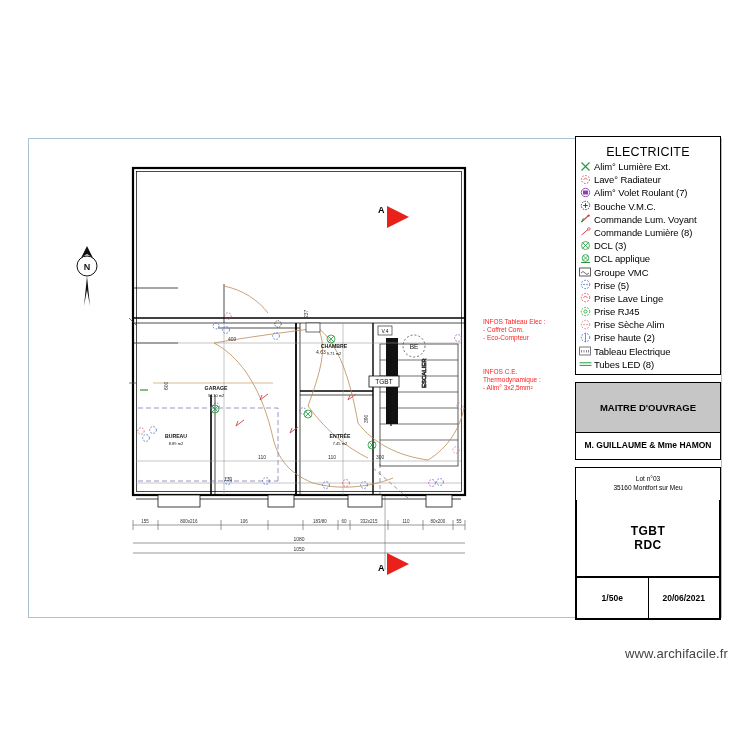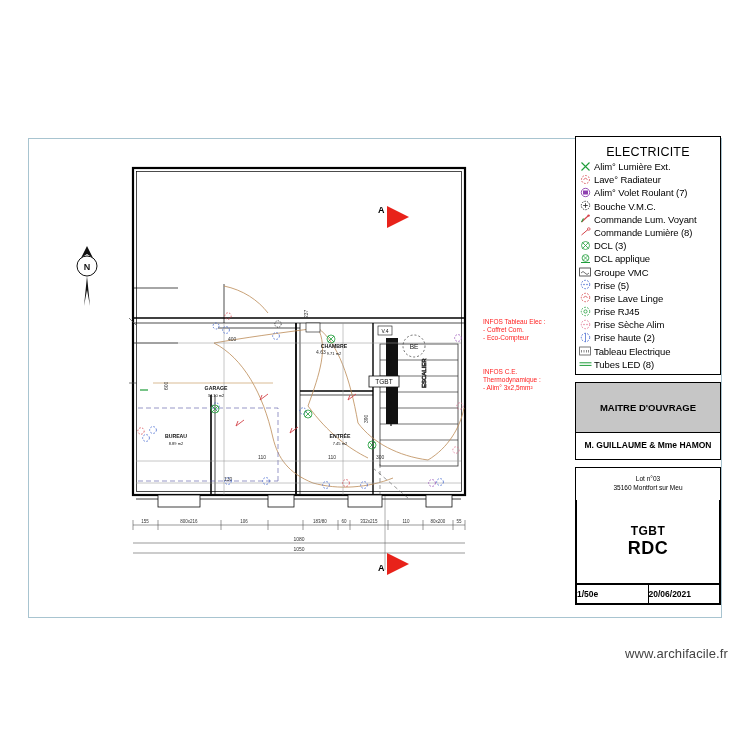--- a/index.html
+++ b/index.html
@@ -108,33 +108,33 @@
     padding: 6px 2px 8px 2px;
   }
   .cart-plain {
     border: 1px solid #000;
     border-top: none;
     background: #fff;
     text-align: center;
     padding: 24px 2px 24px 2px;
   }
   .cart-plain .pl1 { font-size: 12px; font-weight: bold; letter-spacing: .5px; }
-  .cart-plain .pl2 { font-size: 18px; font-weight: bold; letter-spacing: .5px; }
+  .cart-plain .pl2 { font-size: 12px; font-weight: bold; letter-spacing: .5px; }
   .cart-foot {
     display: flex;
     border: 1px solid #000;
     border-top: 1px solid #000;
     background: #fff;
   }
   .cart-foot > div {
     flex: 1;
-    text-align: left;
+    text-align: center;
     font-size: 8.5px;
     font-weight: bold;
-    padding: 4px 0;
+    padding: 15px 0;
     color: #000;
   }
   .cart-foot > div:first-child { border-right: 1px solid #000; }
 
   .watermark {
     position: absolute;
     left: 625px; top: 646px;
     font-size: 13px;
     color: #444;
     letter-spacing: 0.1px;

